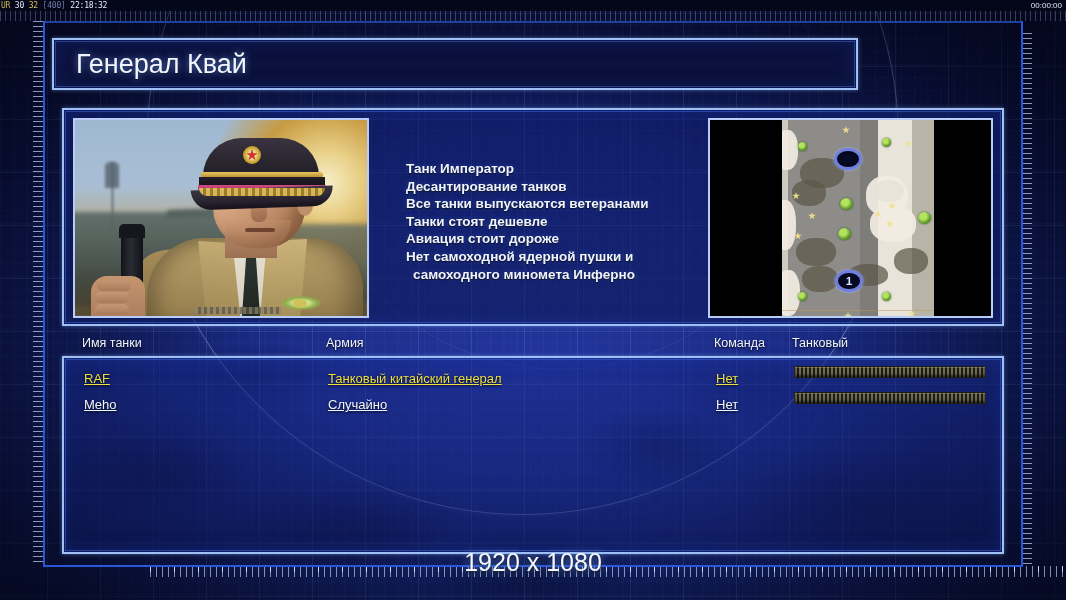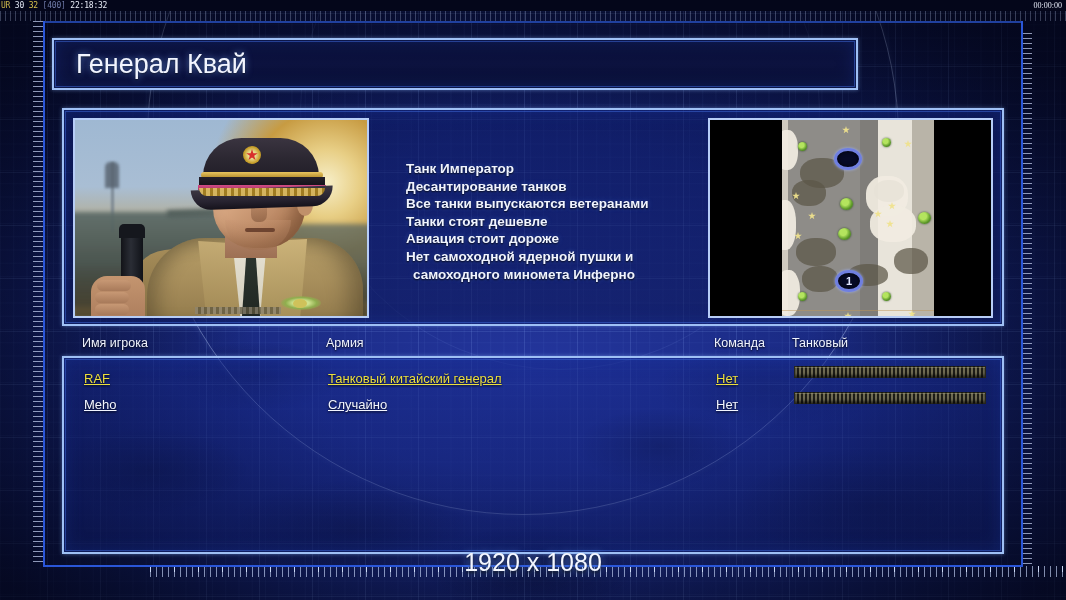--- a/index.html
+++ b/index.html
@@ -31,21 +31,21 @@
     font-size:8px; line-height:11px; white-space:nowrap;
     letter-spacing:-0.2px;
   }
   .hud-left .c1{color:#c8b24a;}
   .hud-left .c2{color:#dfe4f2;}
   .hud-left .c3{color:#d8c24d;}
   .hud-left .c4{color:#6f7ba8;}
   .hud-left .c5{color:#e8ecf7;}
   .hud-right{
     position:absolute; right:4px; top:0;
-    font-family:Liberation Serif, serif;
+    font-family:Liberation Sans, sans-serif;
     font-size:8px; line-height:11px; color:#e4e8f5; white-space:nowrap;
   }
 
   
   .bg-base{
     position:absolute; left:0; top:11px; width:1066px; height:589px;
     background:
       radial-gradient(ellipse 780px 420px at 50% 62%, #24369e 0%, #1a2a83 38%, #101c5e 66%, #070d33 100%),
       #070d33;
   }
@@ -596,21 +596,21 @@
           <div class="mm-tree" style="left: 16px; top: 172px;"></div>
           <div class="mm-tree" style="left: 100px; top: 172px;"></div>
           <div class="mm-tree big" style="left: 136px; top: 92px;"></div>
           <div class="mm-start" style="left: 52px; top: 28px;"></div>
           <div class="mm-start" style="left: 53px; top: 150px;">1</div>
         </div>
     </div>
   </div>
 
   <div id="table-headers">
-    <div class="th th-name">Имя игрока</div>
+    <div class="th th-name">Имя танки</div>
     <div class="th th-army">Армия</div>
     <div class="th th-team">Команда</div>
     <div class="th th-prog">Танковый</div>
   </div>
 
   <div class="panel" id="players-panel">
     <div class="panel-inner-line"></div>
     <div id="players-rows">
         <div class="player-row row-yellow" style="top: 8px;">
           <div class="cell c-name">RAF</div>

